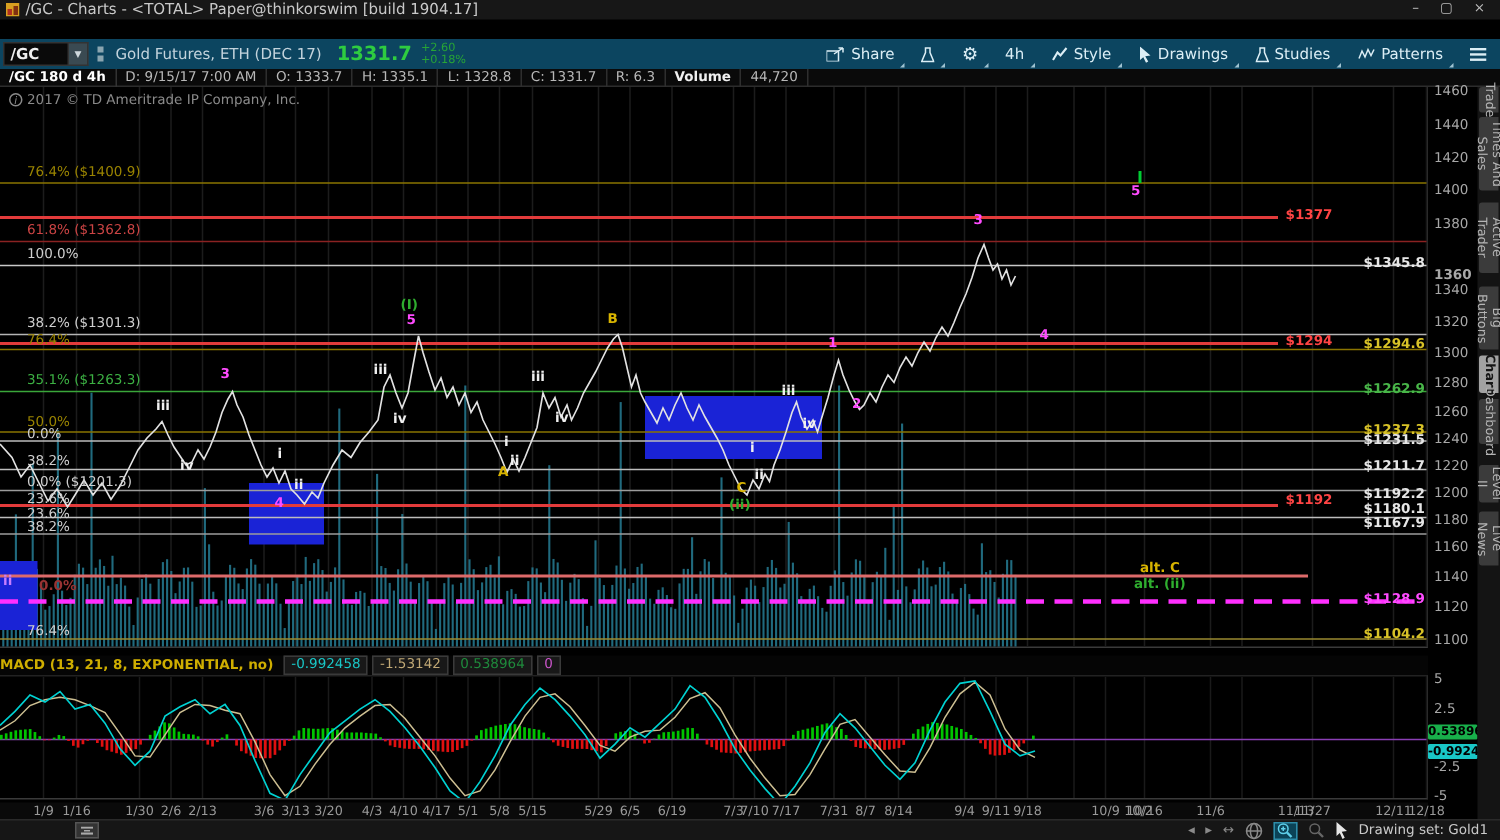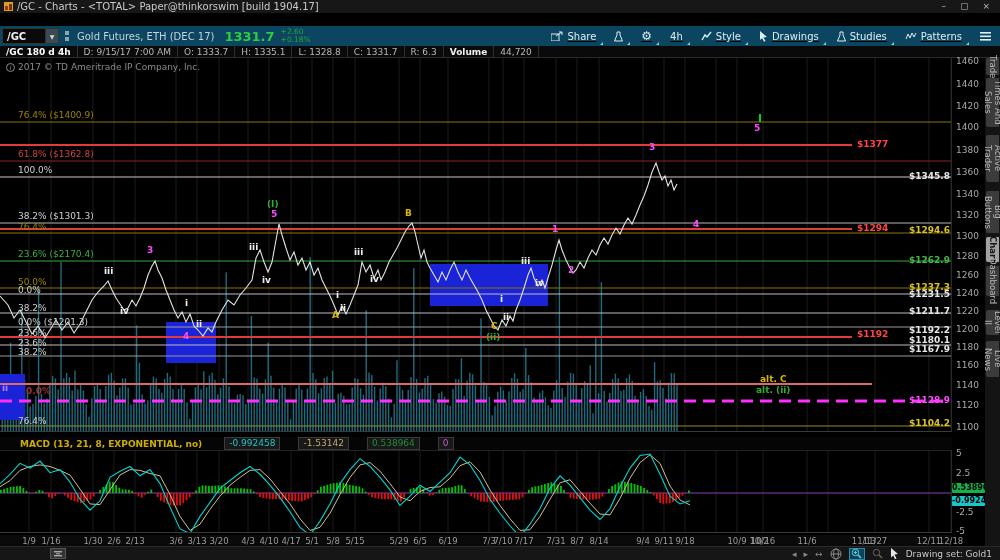--- a/index.html
+++ b/index.html
@@ -29,21 +29,21 @@
   .symbox .symval { background:#0a0a0a; color:#f0f0f0; font-size:10px; font-weight:bold;
     width:44px; height:16px; line-height:16px; padding-left:4px; border:1px solid #333; }
   .symbox .symdrop { background:#3a4a52; color:#cfd8dc; width:13px; height:16px; font-size:6px;
     display:flex; align-items:center; justify-content:center; border:1px solid #333; border-left:none; }
   .linkdots { display:flex; flex-direction:column; gap:2px; margin:0 8px 0 6px; }
   .linkdots i { width:4px; height:4px; background:#8aa5b0; display:block; }
   .desc { color:#c3d3dc; font-size:10px; margin-right:10px; white-space:nowrap; }
   .last { color:#2ecc40; font-size:13px; font-weight:bold; margin-right:6px; }
   .chg { display:flex; flex-direction:column; line-height:8px; }
   .chg span { color:#27a436; font-size:7.5px; }
-  .tb-right { margin-left:auto; display:flex; align-items:center; height:28px;text-decoration:underline; }
+  .tb-right { margin-left:auto; display:flex; align-items:center; height:28px; }
   .tb-btn { display:flex; align-items:center; gap:4px; color:#dceef5; font-size:10px;
     padding:0 9px; height:20px; cursor:default; position:relative; }
   .tb-btn .cmark { position:absolute; right:2px; bottom:1px; width:0; height:0;
     border-left:3px solid transparent; border-bottom:3px solid #9fc3d2; }
 
   
   .inforow { position:absolute; top:46px; left:0; width:1000px; height:12px; background:#0a0a0a;
     display:flex; align-items:center; border-bottom:1px solid #2c2c2c; }
   .inforow .sym { color:#fff; font-size:9px; font-weight:bold; padding:0 6px; border-right:1px solid #333; height:12px; line-height:12px; }
   .inforow .cell { color:#b8b8b8; font-size:9px; padding:0 6px; border-right:1px solid #2e2e2e; height:12px; line-height:12px; white-space:nowrap; }
@@ -65,21 +65,21 @@
 
   
   #sidebar { position:absolute; left:985px; top:0; width:15px; height:502px; background:#141414; }
   .sbtab { position:absolute; left:1px; width:13px; background:#3b3b3b; color:#b5b5b5;
     writing-mode:vertical-rl; font-size:8.5px; text-align:center; border-radius:2px 0 0 2px;
     display:flex; align-items:center; justify-content:center; cursor:default; }
   .sbtab.active { background:#a2a2a2; color:#151515; font-weight:bold; }
 
   
   #macd-row { position:absolute; top:379px; left:0; width:952px; height:13px; background:#050505;
-    display:flex; align-items:center; gap:18px; padding-left:20px; }
+    display:flex; align-items:center; gap:3px; padding-left:0; }
   #macd-row .mlabel { color:#cfae00; font-size:9px; font-weight:bold; margin-right:4px; }
   #macd-row .chip { background:#181818; border:1px solid #3a3a3a; font-size:9px; padding:0 4px; line-height:11px; }
   #macd-svg { position:absolute; top:392px; left:0; border-bottom:1px solid #3a3a3a; border-top:1px solid #222; border-right:1px solid #2a2a2a; }
 
   
   #time-axis { position:absolute; top:477px; left:0; width:952px; height:11px; background:#0a0a0a; }
   .tlab { position:absolute; top:1px; color:#9a9a9a; font-size:8.5px; transform:translateX(-50%); }
 
   
   #statusbar { position:absolute; top:546px; left:0; width:1000px; height:14px; background:#161616;
@@ -506,21 +506,21 @@
       <span class="i-circ">i</span><span>2017 © TD Ameritrade IP Company, Inc.</span>
     </div>
     <div id="overlay-labels">
         <span class="fiblab" style="left: 18px; top: 52px; color: rgb(154, 132, 0);">76.4%  ($1400.9)</span>
         <span class="alertlab" style="left: 857px; top: 81px; color: rgb(255, 68, 68); font-weight: bold;">$1377</span>
         <span class="fiblab" style="left: 18px; top: 91px; color: rgb(204, 68, 68);">61.8%  ($1362.8)</span>
         <span class="fiblab" style="left: 18px; top: 107px; color: rgb(207, 207, 207);">100.0%</span>
         <span class="fiblab" style="left: 18px; top: 153px; color: rgb(207, 207, 207);">38.2%  ($1301.3)</span>
         <span class="alertlab" style="left: 857px; top: 165px; color: rgb(255, 68, 68); font-weight: bold;">$1294</span>
         <span class="fiblab" style="left: 18px; top: 164px; color: rgb(154, 132, 0);">76.4%</span>
-        <span class="fiblab" style="left: 18px; top: 191px; color: rgb(60, 176, 67);">23.6%  ($2170.4)</span>
+        <span class="fiblab" style="left: 18px; top: 191px; color: rgb(60, 176, 67);">35.1%  ($1263.3)</span>
         <span class="fiblab" style="left: 18px; top: 219px; color: rgb(154, 132, 0);">50.0%</span>
         <span class="fiblab" style="left: 18px; top: 227px; color: rgb(207, 207, 207);">0.0%</span>
         <span class="fiblab" style="left: 18px; top: 245px; color: rgb(207, 207, 207);">38.2%</span>
         <span class="fiblab" style="left: 18px; top: 259px; color: rgb(207, 207, 207);">0.0%  ($1201.3)</span>
         <span class="fiblab" style="left: 18px; top: 270px; color: rgb(207, 207, 207);">23.6%</span>
         <span class="alertlab" style="left: 857px; top: 271px; color: rgb(255, 68, 68); font-weight: bold;">$1192</span>
         <span class="fiblab" style="left: 18px; top: 280px; color: rgb(207, 207, 207);">23.6%</span>
         <span class="fiblab" style="left: 18px; top: 289px; color: rgb(207, 207, 207);">38.2%</span>
         <span class="fiblab" style="left: 18px; top: 358px; color: rgb(207, 207, 207);">76.4%</span>
         <span class="wavelab" style="left: 104px; top: 208px; color: rgb(240, 240, 240);">iii</span>
@@ -552,21 +552,21 @@
         <span class="wavelab" style="left: 754px; top: 65px; color: rgb(255, 75, 255);">5</span>
         <span class="wavelab" style="left: 2px; top: 325px; color: rgb(199, 125, 255);">ii</span>
         <span class="wavelab" style="left: 26px; top: 328px; color: rgb(153, 51, 51);">0.0%</span>
         <span class="altlab" style="left: 760px; top: 316px; color: rgb(216, 180, 0); font-weight: bold;">alt. C</span>
         <span class="altlab" style="left: 756px; top: 327px; color: rgb(47, 174, 47); font-weight: bold;">alt. (ii)</span>
         <span class="ptick" style="top: -2px;">1460</span>
         <span class="ptick" style="top: 21px;">1440</span>
         <span class="ptick" style="top: 43px;">1420</span>
         <span class="ptick" style="top: 64px;">1400</span>
         <span class="ptick" style="top: 87px;">1380</span>
-        <span class="ptick" style="top: 109px;">1360</span>
+        <span class="ptick" style="top: 121px; font-weight: bold;">1360</span>
         <span class="ptick" style="top: 131px;">1340</span>
         <span class="ptick" style="top: 152px;">1320</span>
         <span class="ptick" style="top: 173px;">1300</span>
         <span class="ptick" style="top: 193px;">1280</span>
         <span class="ptick" style="top: 212px;">1260</span>
         <span class="ptick" style="top: 230px;">1240</span>
         <span class="ptick" style="top: 248px;">1220</span>
         <span class="ptick" style="top: 266px;">1200</span>
         <span class="ptick" style="top: 284px;">1180</span>
         <span class="ptick" style="top: 302px;">1160</span>

